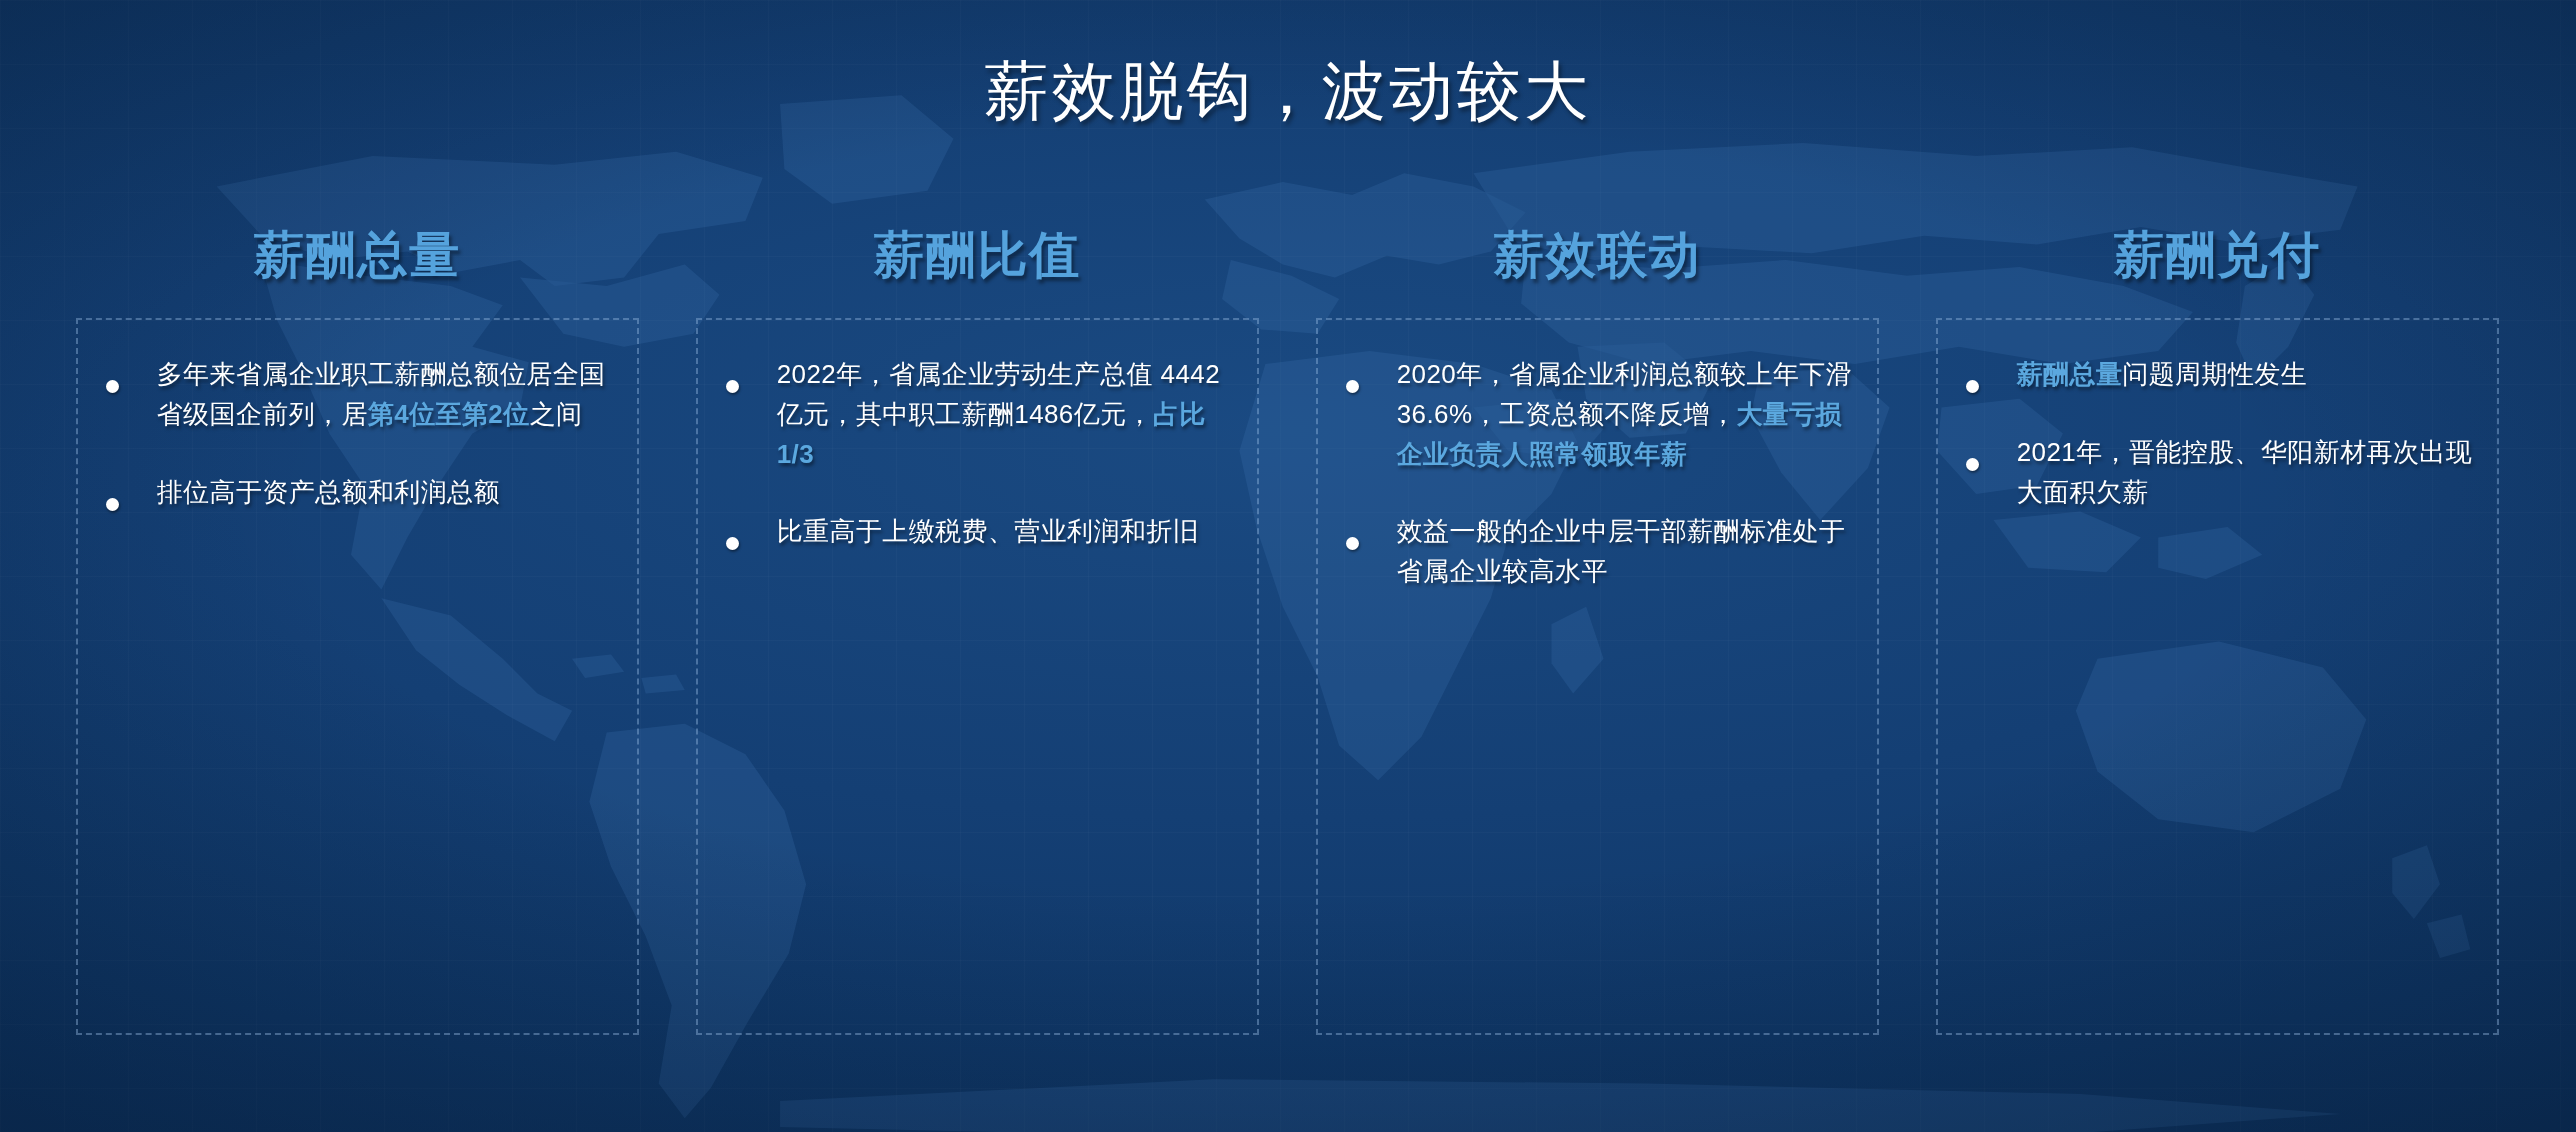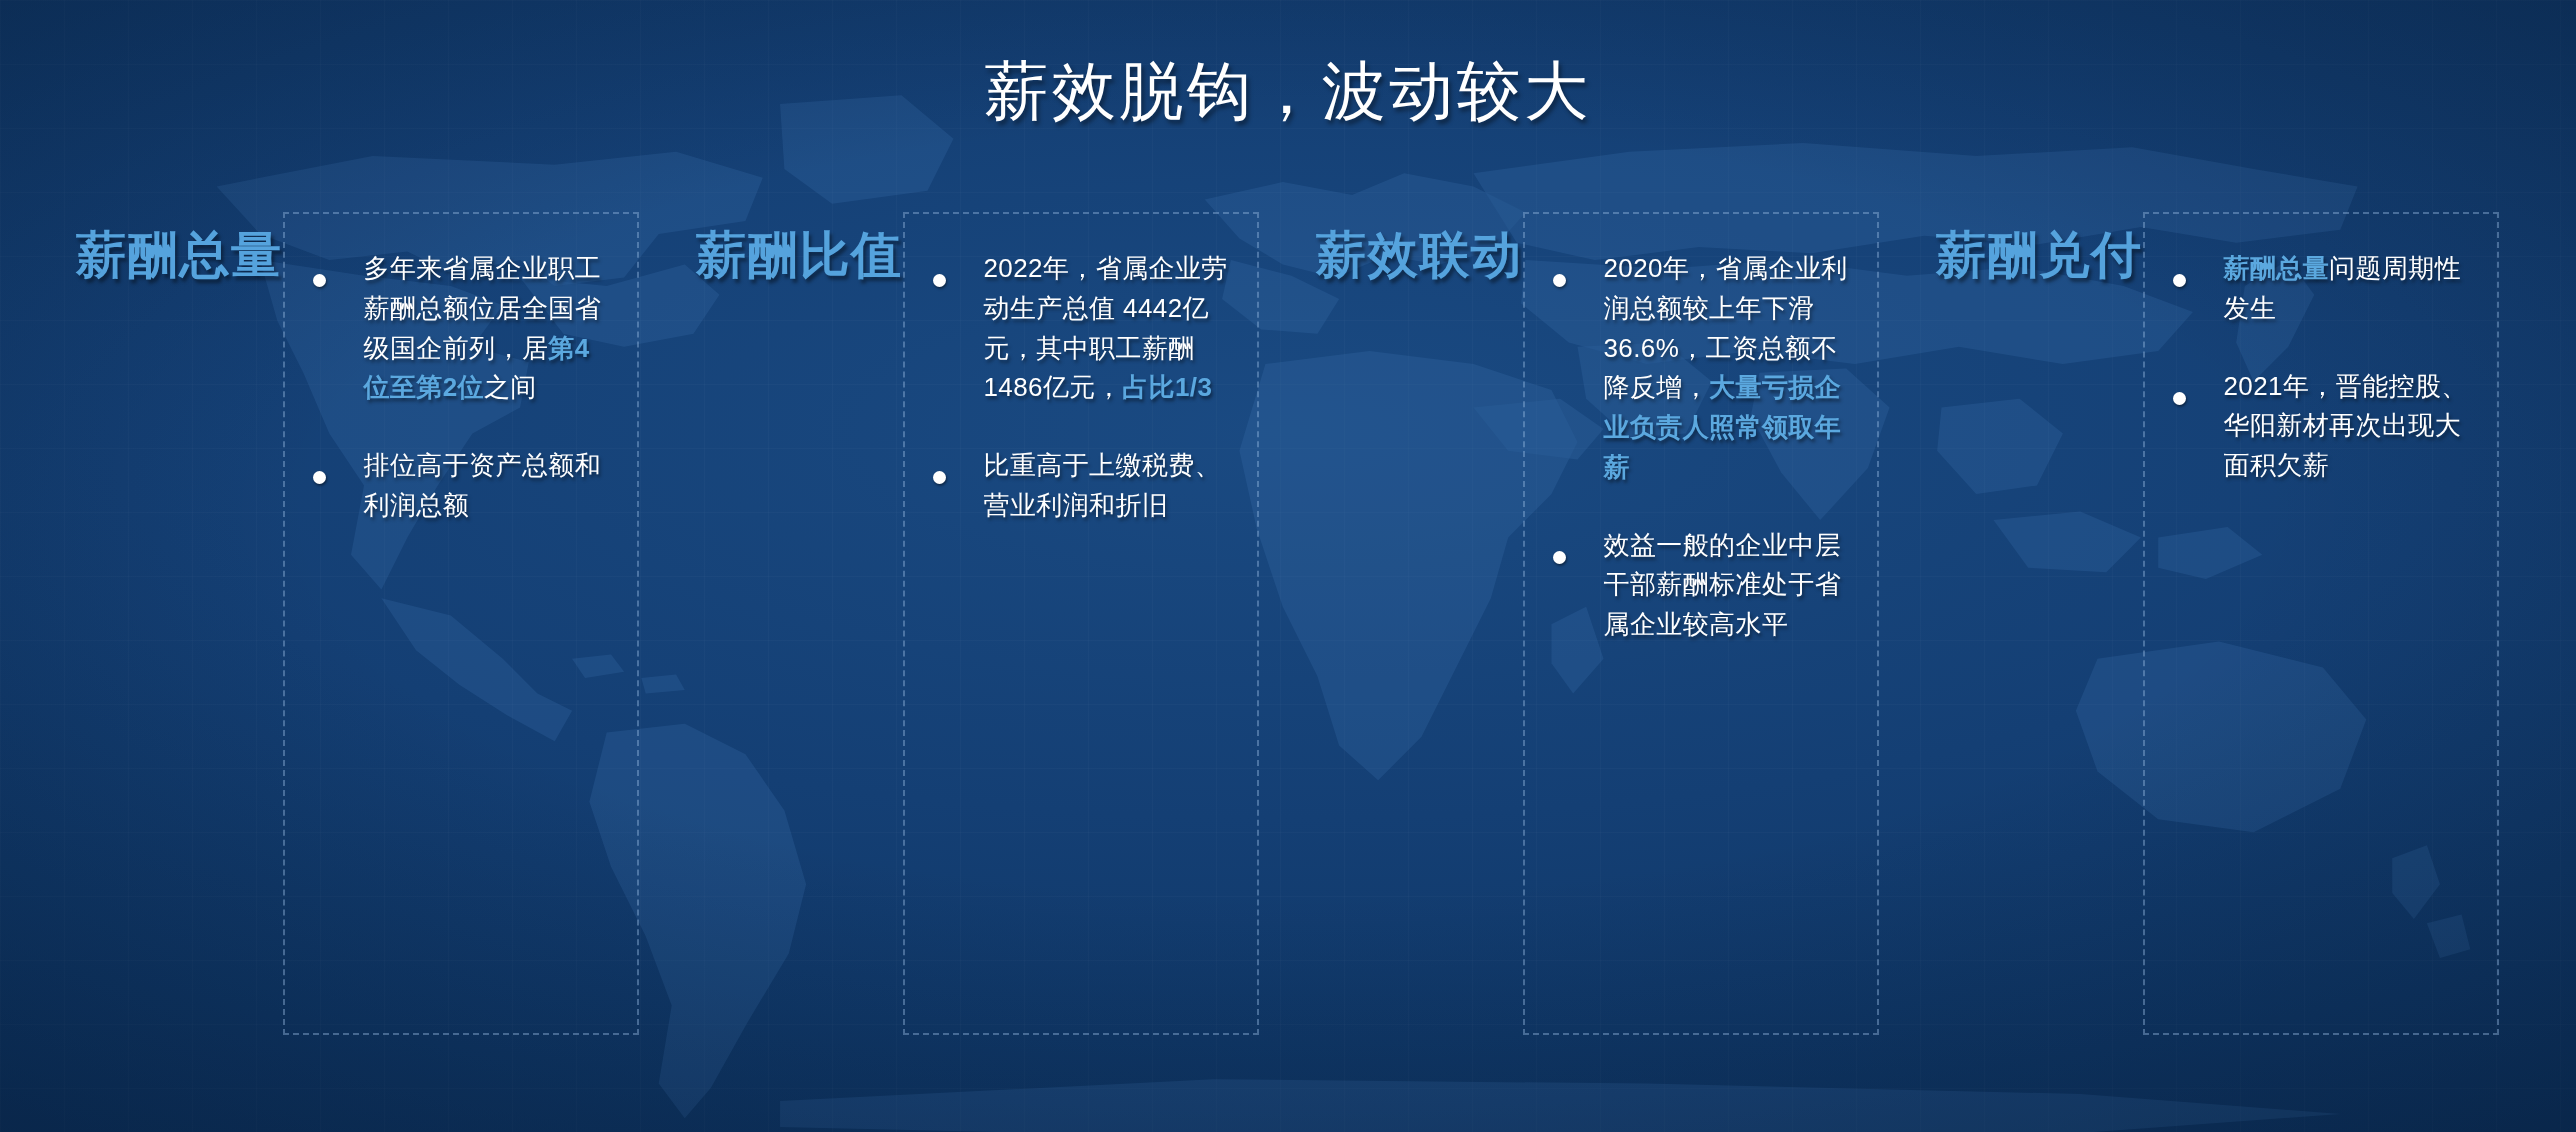--- a/index.html
+++ b/index.html
@@ -59,21 +59,21 @@
     top:212px; left:76px;
     width:2423px;
     height:823px;
     display:flex;
     gap:57px;
     z-index:5;
   }
   .column{
     flex:1 1 0;
     display:flex;
-    flex-direction:row;
+    flex-direction:column;
     min-width:0;
   }
   .col-head{
     color:#55a3dd;
     font-size:50px;
     font-weight:700;
     letter-spacing:1.7px;
     text-align:center;
     text-shadow: 2.6px 3.5px 3.5px rgba(0,0,0,.40);
     height:106px;

